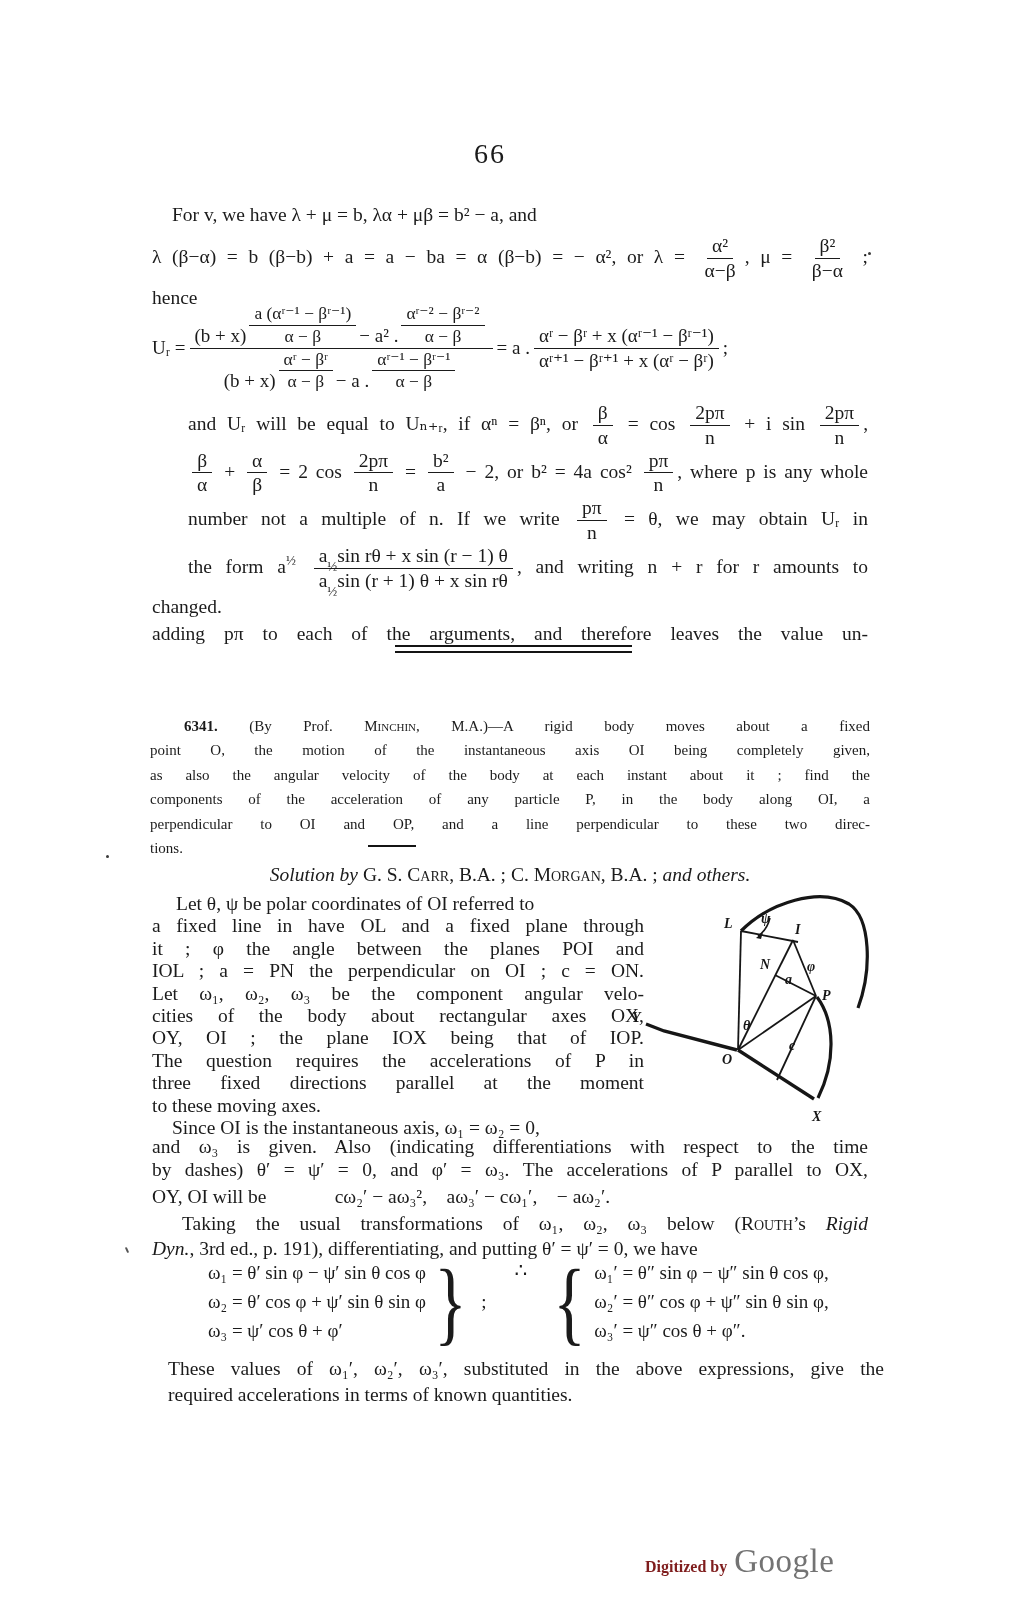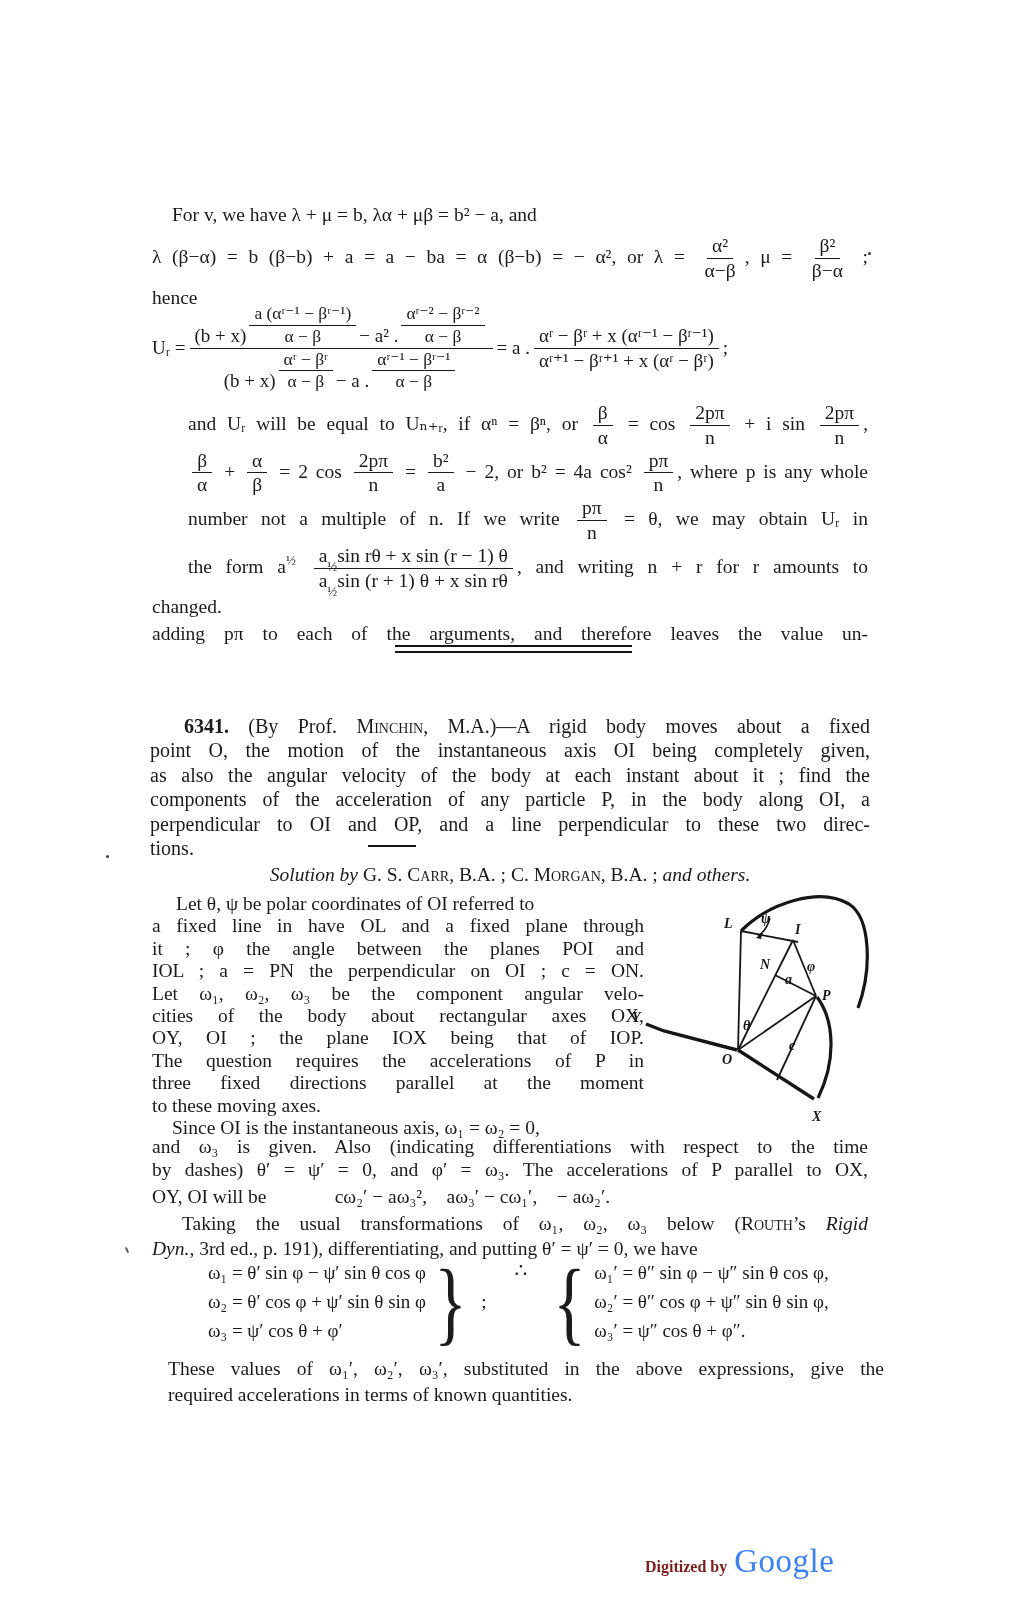--- a/index.html
+++ b/index.html
@@ -25,21 +25,21 @@
   .intro{position:absolute;left:152px;top:204px;width:716px;font-size:19.5px;}
   .intro .l1{padding-left:20px;margin-bottom:9px;}
   .intro .l2{margin-bottom:5px;}
   .urblock{position:absolute;left:152px;top:300px;width:740px;height:96px;
            display:flex;align-items:center;font-size:19px;white-space:nowrap;}
   .para2{position:absolute;left:152px;top:402px;width:716px;font-size:19.5px;}
   .para2 .fr{margin-bottom:1px;margin-left:36px;}
   .para2 .plain{line-height:27px;}
   .divider{position:absolute;left:395px;top:645px;width:237px;height:4px;
            border-top:2.5px solid #141414;border-bottom:2px solid #141414;}
-  .problem{position:absolute;left:150px;top:714px;width:720px;font-size:20px;line-height:24.4px;}
+  .problem{position:absolute;left:150px;top:714px;width:720px;font-size:15px;line-height:24.4px;}
   .problem .first{padding-left:34px;}
   .shortrule{position:absolute;left:368px;top:845px;width:48px;border-top:2.6px solid #141414;}
   .byline{position:absolute;left:152px;top:864px;width:716px;text-align:center;font-size:19.5px;}
   .solcol{position:absolute;left:152px;top:893px;width:492px;font-size:19.5px;line-height:22.4px;}
   .solcol .nindent{padding-left:24px;text-align-last:auto;}
   .solcol .nindent2{padding-left:20px;}
   .solwide{position:absolute;left:152px;top:1136px;width:716px;font-size:19.5px;line-height:22.8px;}
   .solwide .pre{white-space:pre-wrap;margin-top:4px;}
   .taking{position:absolute;left:152px;top:1211px;width:716px;font-size:19.5px;line-height:25px;}
   .taking .first{padding-left:30px;}
@@ -54,32 +54,33 @@
   .eqthere{margin-left:28px;font-size:20px;}
   .final{position:absolute;left:152px;top:1356px;width:716px;font-size:19.5px;line-height:25.6px;margin-left:16px;}
   
   .figure{position:absolute;left:618px;top:878px;}
   .figure text{font-size:14px;font-weight:bold;font-style:italic;fill:#161616;
                font-family:"Liberation Serif","DejaVu Serif",serif;}
   
   .watermark{position:absolute;left:645px;top:1543px;display:flex;align-items:baseline;gap:7px;
              color:#bdbdbd;}
   .wm-prefix{font-size:16px;color:#7f1d1d;font-weight:bold;}
-  .wm-brand{font-size:33px;color:#3b82f6;letter-spacing:0.5px;}
+  .wm-brand{font-size:33px;color:#737373;letter-spacing:0.5px;}
   
   .speck{position:absolute;background:#3a3a3a;border-radius:50%;}
   .speck.s1{left:868px;top:252px;width:3px;height:3px;}
   .speck.s2{left:106px;top:855px;width:3px;height:3px;}
   .speck.s3{left:126px;top:1247px;width:2px;height:6px;border-radius:1px;transform:rotate(-25deg);background:#555;}
 </style>
 </head>
 <body>
 
 <div class="page">
 
+  <div class="pagenum">66</div>
 
   <div class="intro">
     <div class="line l1">For v, we have λ + μ = b,  λα + μβ = b² − a,  and</div>
     <div class="line l2 jline">λ (β−α) = b (β−b) + a = a − ba = α (β−b) = − α², or λ = <span class="frac">
           <span class="fnum">α²</span>
           <span class="fden">α−β</span>
         </span>, μ = <span class="frac">
           <span class="fnum">β²</span>
           <span class="fden">β−α</span>
         </span> ;</div>

